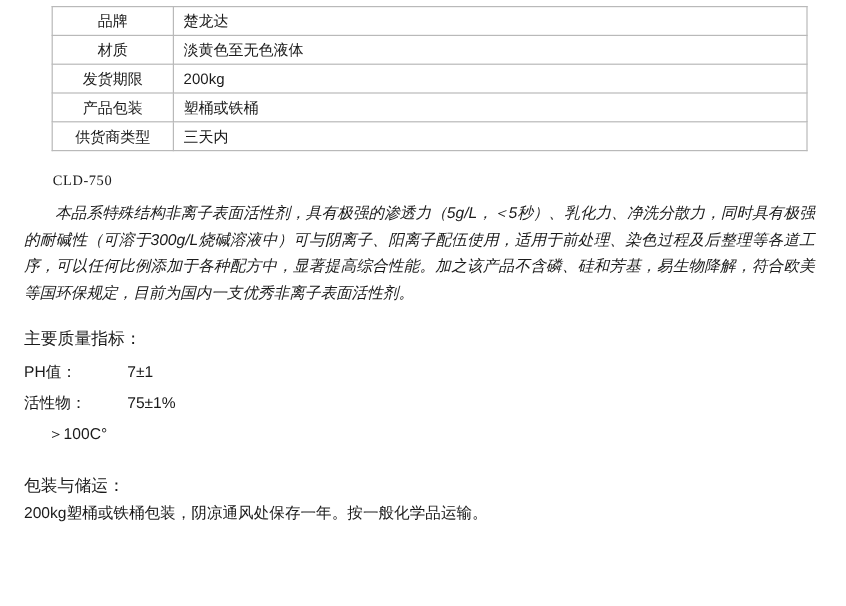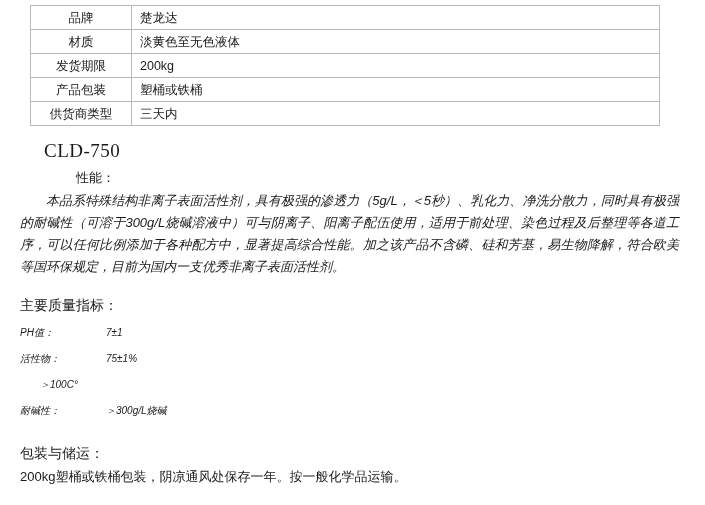--- a/index.html
+++ b/index.html
@@ -17,21 +17,21 @@
   .page {
     position: relative;
     width: 705px;
     height: 505px;
     box-sizing: border-box;
   }
 
   
   .spec-table {
     position: absolute;
-    left: 30px;
+    left: 43px;
     top: 5px;
     width: 630px;
     border-collapse: collapse;
     font-size: 12.5px;
   }
   .spec-table td {
     border: 1px solid #b9b9b9;
     padding: 3px 6px;
     line-height: 16px;
     vertical-align: middle;
@@ -50,21 +50,21 @@
   .content {
     position: absolute;
     left: 20px;
     top: 140px;
     width: 665px;
     font-size: 13px;
     line-height: 21px;
   }
   .product-code {
     font-family: "Liberation Serif", "DejaVu Serif", serif;
-    font-size: 19px;
+    font-size: 12px;
     letter-spacing: 0.5px;
     margin: 0 0 6px 24px;
   }
   .section-label {
     margin: 0 0 2px 56px;
     font-size: 13px;
   }
   .paragraph {
     margin: 0;
     padding: 0 6px 0 0;
@@ -86,22 +86,21 @@
   }
 
   .specs-list {
     margin: 4px 0 0 0;
     padding: 0;
     list-style: none;
   }
   .specs-list li {
     display: flex;
     line-height: 26px;
-    font-size: 10px;
-    font-style: italic;
+    font-size: 13px;
   }
   .specs-list .s-name {
     width: 66px;
     flex: 0 0 66px;
   }
   .specs-list .s-value {
     flex: 1 1 auto;
     padding-left: 20px;
   }
 
@@ -144,44 +143,39 @@
         <td class="key">供货商类型</td>
         <td class="val">三天内</td>
       </tr>
     </tbody>
   </table>
 
   <div class="content">
 
     <div class="product-code">CLD-750</div>
 
-    <div class="section-label">性能：</div>
 
     <p class="paragraph">本品系特殊结构非离子表面活性剂，具有极强的渗透力（5g/L，＜5秒）、乳化力、净洗分散力，同时具有极强的耐碱性（可溶于300g/L烧碱溶液中）可与阴离子、阳离子配伍使用，适用于前处理、染色过程及后整理等各道工序，可以任何比例添加于各种配方中，显著提高综合性能。加之该产品不含磷、硅和芳基，易生物降解，符合欧美等国环保规定，目前为国内一支优秀非离子表面活性剂。</p>
 
     <div class="block-gap"></div>
 
     <p class="subhead">主要质量指标：</p>
 
     <ul class="specs-list">
       <li>
         <span class="s-name">PH值：</span>
         <span class="s-value">7±1</span>
       </li>
       <li>
         <span class="s-name">活性物：</span>
         <span class="s-value">75±1%</span>
       </li>
       <li>
         <span class="s-value">＞100C°</span>
       </li>
-      <li>
-        <span class="s-name">耐碱性：</span>
-        <span class="s-value">＞300g/L烧碱</span>
-      </li>
     </ul>
 
     <div class="footer-block">
       <p class="subhead">包装与储运：</p>
       <p class="footer-text">200kg塑桶或铁桶包装，阴凉通风处保存一年。按一般化学品运输。</p>
     </div>
 
   </div>
 </div>
 

